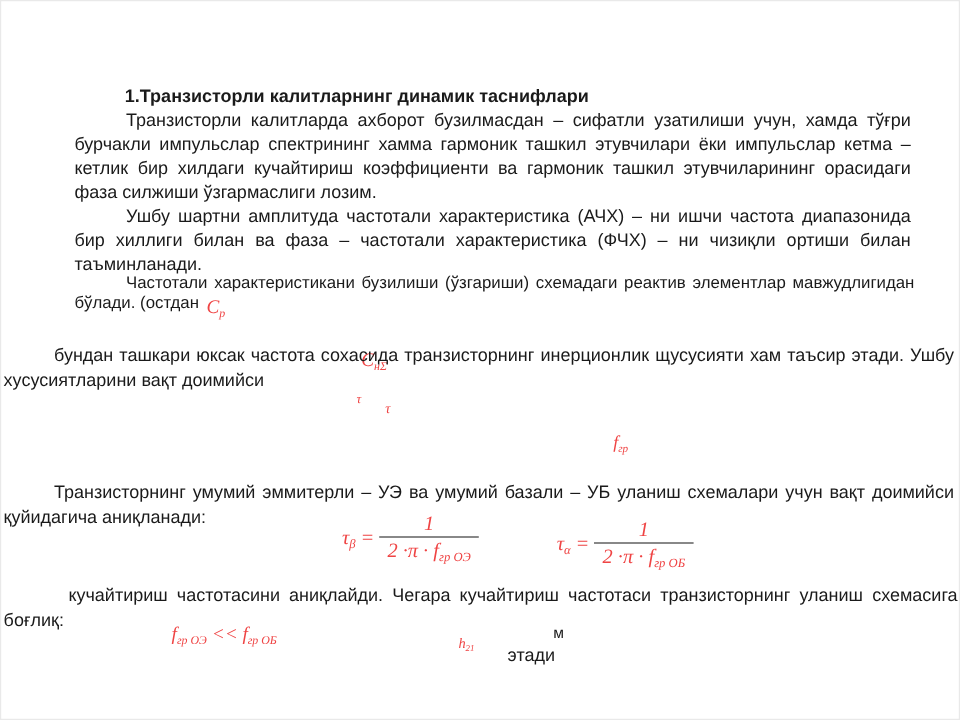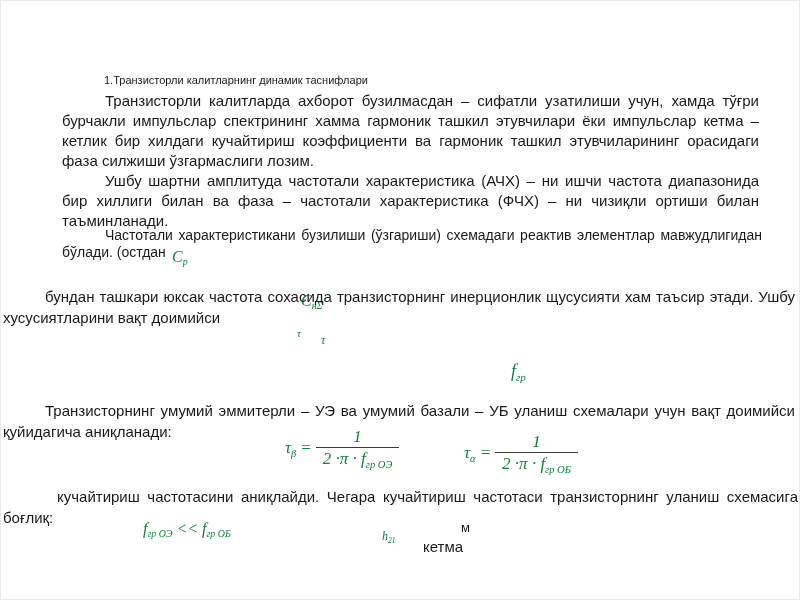--- a/index.html
+++ b/index.html
@@ -7,22 +7,22 @@
     position:relative;
     width:800px;height:600px;
     background:#ffffff;
     box-shadow:inset 0 0 0 1px #e9e9e9;
     overflow:hidden;
     font-family:"Liberation Sans", sans-serif;
     color:#1a1a1a;
   }
   .abs{position:absolute;}
   .title{
-    font-weight:normal;
-    font-size:11px;
+    font-weight:bold;
+    font-size:15px;
     line-height:19px;
     white-space:nowrap;
   }
   .body-par{
     font-size:15px;
     line-height:20px;
     text-align:justify;
   }
   .body-par.wide{line-height:21px;}
   .small-par{
@@ -34,39 +34,39 @@
     font-size:15px;
     line-height:20px;
     white-space:nowrap;
   }
   .indent43{text-indent:43px;}
   .indent42{text-indent:42px;}
   .indent54{text-indent:54px;}
   .math{
     font-family:"Liberation Serif", serif;
     font-style:italic;
-    color:#15803d;
+    color:#ef4444;
     white-space:nowrap;
   }
   .math sub{
     font-size:0.62em;
     line-height:0;
     vertical-align:-0.35em;
   }
   .frac{
     display:inline-flex;
     flex-direction:column;
     align-items:center;
     vertical-align:middle;
   }
   .frac .num{display:block;text-align:center;padding:0 4px;}
   .frac .den{display:block;text-align:right;border-top:1.2px solid #3a3a3a;padding:1px 7px 0 7px;}
   .f16{font-size:16px;}
   .f17{font-size:17px;}
-  .f15{font-size:18px;}
+  .f15{font-size:15px;}
   .f12{font-size:12px;}
   .f11{font-size:11px;}
   .eqrow{display:inline-flex;align-items:center;gap:4px;}
 </style>
 </head>
 <body>
 
 <div class="page">
 
   <div class="abs title" style="left:104px;top:71px;">1.Транзисторли калитларнинг динамик таснифлари</div>
@@ -108,15 +108,15 @@
     </span>
   </span>
 
   <div class="abs body-par wide indent54" style="left:3px;top:486px;width:795px;">кучайтириш частотасини аниқлайди. Чегара кучайтириш частотаси транзисторнинг уланиш схемасига боғлиқ:</div>
 
   <span class="abs math f16" style="left:143px;top:520px;"><span>f</span><sub>гр ОЭ</sub>&nbsp;<span>&lt;&lt;</span>&nbsp;<span>f</span><sub>гр ОБ</sub></span>
 
   <span class="abs math f12" style="left:382px;top:529px;"><span>h</span><sub>21</sub></span>
 
   <span class="abs line" style="left:461px;top:518px;font-size:13px;">м</span>
-  <span class="abs line" style="left:423px;top:537px;">кетма</span>
+  <span class="abs line" style="left:423px;top:537px;">этади</span>
 
 </div>
 
 </body></html>

